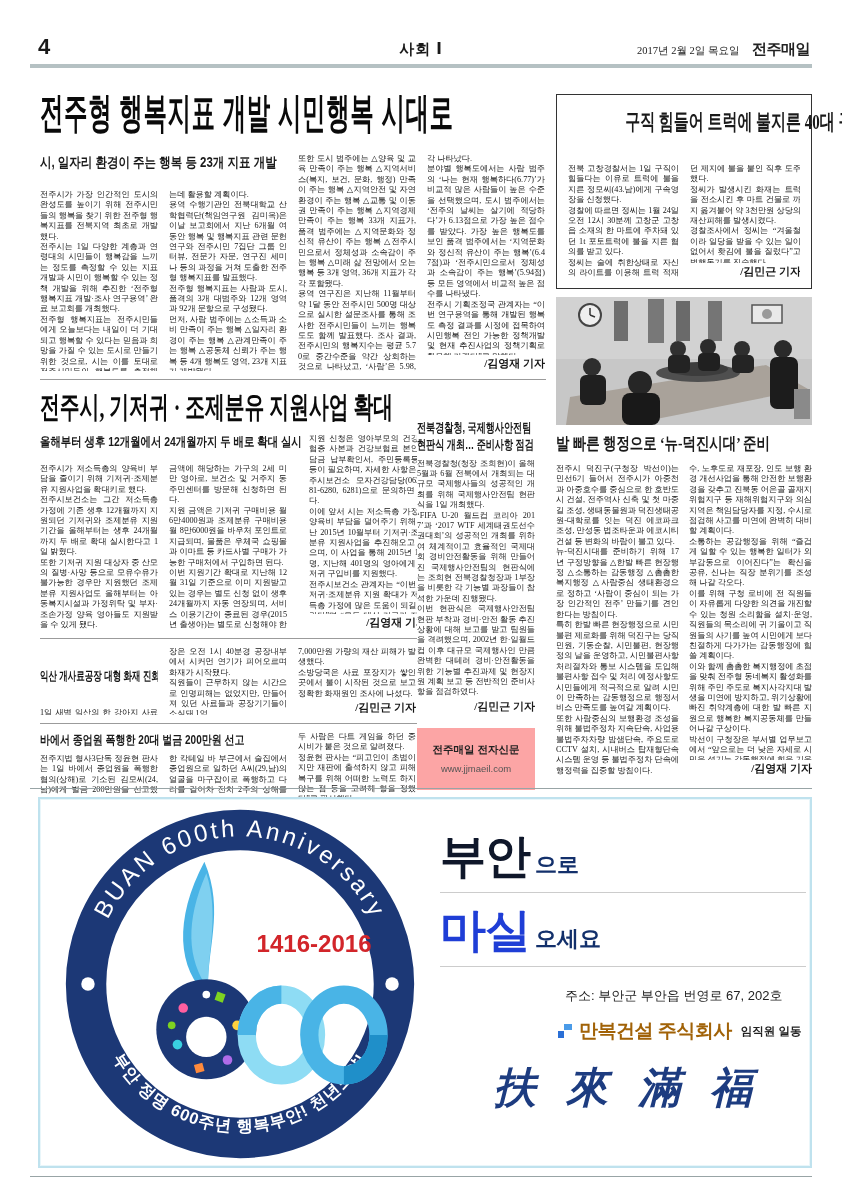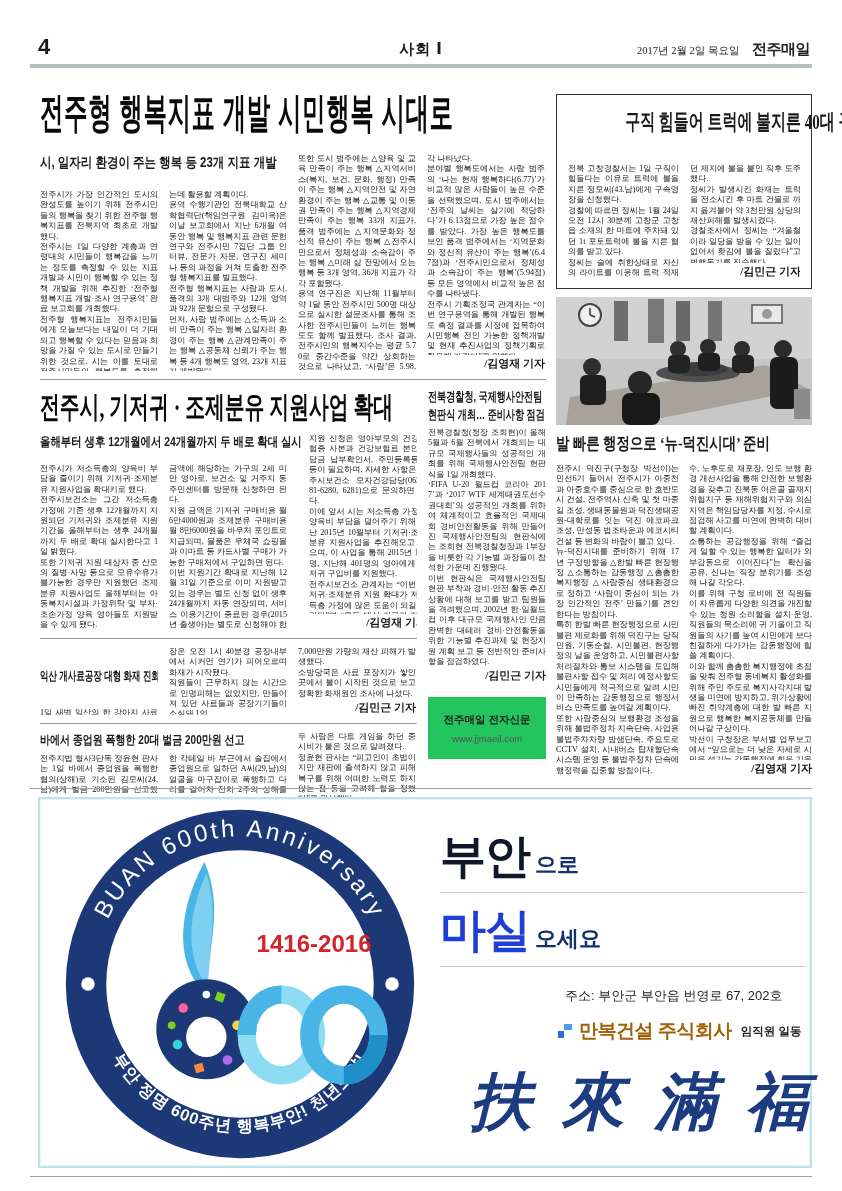--- a/index.html
+++ b/index.html
@@ -25,21 +25,21 @@
   .h1wrap{height:52px;overflow:visible;margin-bottom:12px;}
   .h1main{font:900 42px/1.1 "Liberation Sans","DejaVu Sans",sans-serif;letter-spacing:1px;
           width:900px;transform:scaleX(0.56);color:#0a0a0a;}
   .main-body{display:flex;gap:11px;height:217px;overflow:hidden;}
   .wrap12{width:247px;flex:0 0 247px;}
   .cols2{display:flex;gap:11px;}
   .subhead1{height:26px;overflow:visible;margin-bottom:10px;}
   .subhead1 .sq{font:900 14px/1.2 "Liberation Sans","DejaVu Sans",sans-serif;width:300px;transform:scaleX(0.82);}
   .main-body .cols2 .ncol{height:181px;}
   .main-body > .ncol{height:217px;}
-  .sec2{display:flex;gap:11px;margin-top:2px;}
+  .sec2{display:flex;margin-top:2px;align-items:center;}
   .sec2-left{width:377px;flex:0 0 377px;}
   .sec2-right{width:118px;flex:0 0 118px;}
   .h2wrap{height:36px;overflow:visible;margin:2px 0 8px 0;}
   .h2diaper{font:900 30px/1.1 "Liberation Serif","DejaVu Serif",serif;letter-spacing:0px;
             width:570px;transform:scaleX(0.66);color:#0a0a0a;}
   .subhead2{height:22px;overflow:visible;margin-bottom:8px;}
   .subhead2 .sq{font:900 13px/1.2 "Liberation Sans","DejaVu Sans",sans-serif;width:310px;transform:scaleX(0.80);}
   .diaper-body{display:flex;gap:11px;height:196px;overflow:hidden;}
   .diaper-body .cols2 .ncol{height:166px;}
   .diaper-body > .ncol{height:196px;margin-left:11px;}
@@ -51,21 +51,21 @@
   .assault-h{height:18px;overflow:visible;margin-bottom:4px;}
   .assault-h .sq{width:310px;transform:scaleX(0.80);}
   .assault-block .cols2 .ncol{height:66px;}
   .assault-block > .ncol{height:88px;}
   
   .police-h{height:34px;overflow:visible;margin-bottom:6px;}
   .police-h .sq{font:900 13px/1.35 "Liberation Sans","DejaVu Sans",sans-serif;width:175px;
                 transform:scaleX(0.70);white-space:pre-line;}
   .police-txt{height:238px;overflow:hidden;font-size:8.2px;line-height:1.27;text-align:justify;
               word-break:break-all;white-space:pre-line;}
-  .epaper{margin-top:14px;background:#22c55e;height:62px;display:flex;flex-direction:column;
+  .epaper{margin-top:14px;background:#fca5a5;height:62px;display:flex;flex-direction:column;
           align-items:center;justify-content:center;gap:6px;}
   .epaper-title{font:bold 10.5px "Liberation Sans","DejaVu Sans",sans-serif;color:#222;}
   .epaper-url{font-size:9.5px;color:#555;font-family:"Liberation Sans","DejaVu Sans",sans-serif;}
   
   .right-region{position:absolute;left:556px;top:94px;width:256px;height:696px;}
   .arson-box{border:1.5px solid #333;height:195px;padding:10px 11px 8px 11px;box-sizing:border-box;}
   .arson-h{height:30px;overflow:visible;margin:4px 0 12px 0;text-align:center;}
   .arson-h .sq{display:inline-block;font:bold 22px/1.2 "Liberation Serif","DejaVu Serif",serif;
                transform:scaleX(0.68);transform-origin:50% 50%;letter-spacing:0px;}
   .arson-cols{display:flex;gap:11px;height:128px;overflow:hidden;}
@@ -88,21 +88,21 @@
   .mint{color:#0f172a;}
   .blue{color:#1f3ed6;}
   .ad-small{font:800 22px/1 "Liberation Sans","DejaVu Sans",sans-serif;color:#13306b;margin-left:5px;}
   .ad-rule{border-top:1px solid #cccccc;margin-top:13px;margin-bottom:14px;}
   .ad-address{margin:20px 0 0 125px;font:13px "Liberation Sans","DejaVu Sans",sans-serif;color:#222;}
   .ad-company{display:flex;align-items:center;margin:13px 0 0 118px;}
   .ad-company-name{font:900 19px "Liberation Sans","DejaVu Sans",sans-serif;color:#a16207;
                    letter-spacing:-0.5px;margin-left:7px;}
   .ad-company-suffix{font:bold 11.5px "Liberation Sans","DejaVu Sans",sans-serif;color:#222;margin-left:9px;}
   .ad-calligraphy{margin-top:16px;text-align:center;font-family:"DejaVu Serif","Liberation Serif",serif;
-                  font-weight:bold;font-style:italic;font-size:62px;color:#1d3c80;letter-spacing:30px;
+                  font-weight:bold;font-style:italic;font-size:42px;color:#1d3c80;letter-spacing:30px;
                   text-indent:30px;white-space:nowrap;}
 </style>
 </head>
 <body>
 
 <div class="page">
 
   <div class="hdr">
     <div class="hdr-page">4</div>
     <div class="hdr-section">사회 Ⅰ</div>

